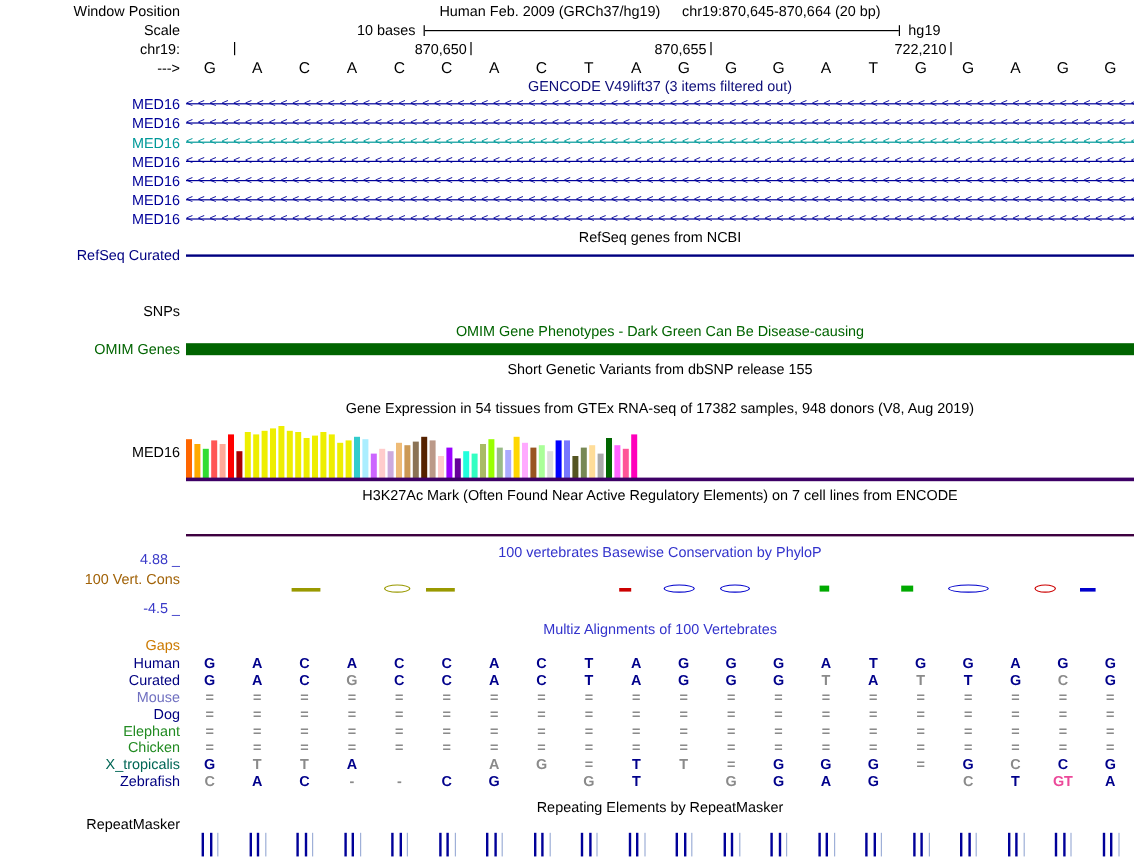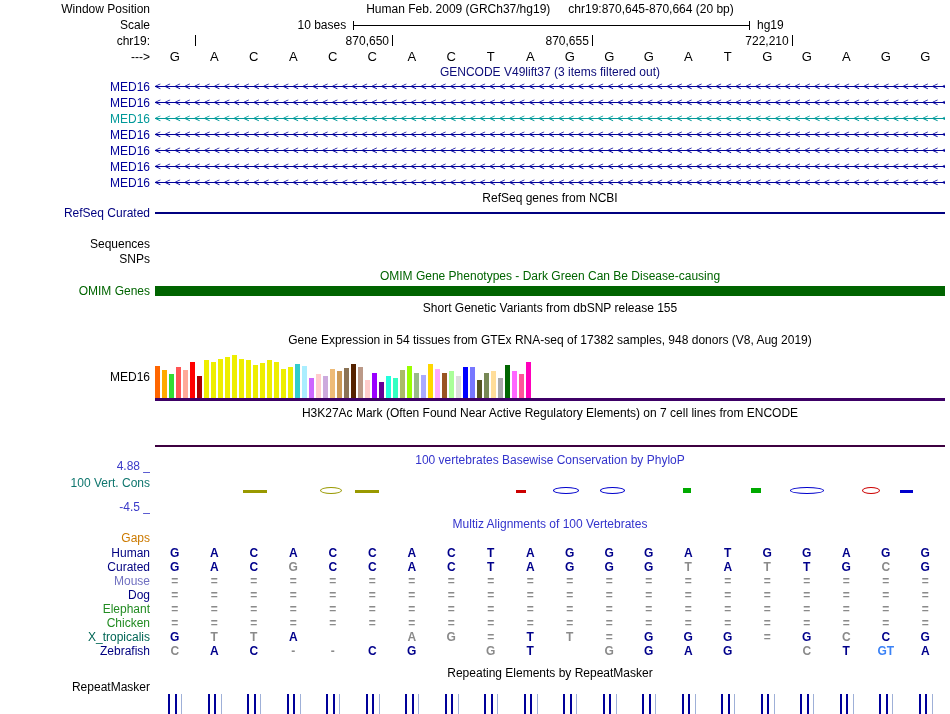--- a/index.html
+++ b/index.html
@@ -25,21 +25,21 @@
   .generow{position:absolute;left:0;right:0;height:14px;line-height:14px}
   .gline{position:absolute;left:0;right:0;top:6px;border-top:1px solid currentColor}
   .arrows{position:absolute;left:0;right:0;top:0;height:14px;line-height:13px;
           font-size:10px;letter-spacing:4px;overflow:hidden;white-space:nowrap}
   .hline{position:absolute;left:0;right:0}
   .omim-bar{position:absolute;left:0;right:0;top:2px;height:10px}
   .gtex-bars{display:flex;align-items:flex-end;height:52px}
   .gbar{width:5px;margin-right:2px;flex:0 0 auto}
   .gtex-lbl{top:22px;line-height:14px;height:14px;bottom:auto}
   .axis-max,.axis-min{color:#3A3AC8}
-  .cons-lbl{color:#0f766e}
+  .cons-lbl{color:#a16207}
   .mark-loop{position:absolute;top:4px;height:7px;border:1px solid;border-radius:50%;box-sizing:border-box}
   .mark-dash{position:absolute;top:7px;height:3px}
   .mark-dot{position:absolute;top:5px;height:5px}
   .mzrow{position:absolute;left:0;right:0;height:14px;line-height:14px}
   .mzrow .trk{font-weight:bold}
   .btick{position:absolute;top:0;height:20px}
 </style>
 </head>
 <body>
 
@@ -161,23 +161,20 @@
   <div class="row" style="top:192px;height:13px;line-height:13px">
     <div class="trk center">RefSeq genes from NCBI</div>
   </div>
   <div class="row" style="top:206px;height:14px;line-height:14px">
     <div class="lbl" style="color: rgb(0, 0, 128);">RefSeq Curated</div>
     <div class="trk">
         <div class="hline" style="top: 6px; height: 2px; background: rgb(0, 0, 128);"></div>
       </div>
   </div>
 
-  <div class="row" style="top:238px;height:13px;line-height:13px">
-    <div class="lbl">Sequences</div>
-  </div>
   <div class="row" style="top:253px;height:13px;line-height:13px">
     <div class="lbl">SNPs</div>
   </div>
 
   <div class="row" style="top:284px;height:14px;line-height:14px">
     <div class="lbl" style="color: rgb(0, 100, 0);">OMIM Genes</div>
     <div class="trk">
         <div class="omim-bar" style="background: rgb(0, 100, 0);"></div>
       </div>
   </div>
@@ -486,21 +483,21 @@
           <span style="color: rgb(138, 138, 138);">G</span>
           <span style="color: rgb(0, 0, 139);">T</span>
           <span style="color: rgb(0, 0, 139);"></span>
           <span style="color: rgb(138, 138, 138);">G</span>
           <span style="color: rgb(0, 0, 139);">G</span>
           <span style="color: rgb(0, 0, 139);">A</span>
           <span style="color: rgb(0, 0, 139);">G</span>
           <span style="color: rgb(0, 0, 139);"></span>
           <span style="color: rgb(138, 138, 138);">C</span>
           <span style="color: rgb(0, 0, 139);">T</span>
-          <span style="color: #3b82f6;">GT</span>
+          <span style="color: #ec4899;">GT</span>
           <span style="color: rgb(0, 0, 139);">A</span>
         </div>
       </div>
     </div>
 
   <div class="row" style="top:667px;height:13px;line-height:13px">
     <div class="trk center">Repeating Elements by RepeatMasker</div>
   </div>
   <div class="row" style="top:681px;height:13px;line-height:13px">
     <div class="lbl">RepeatMasker</div>

